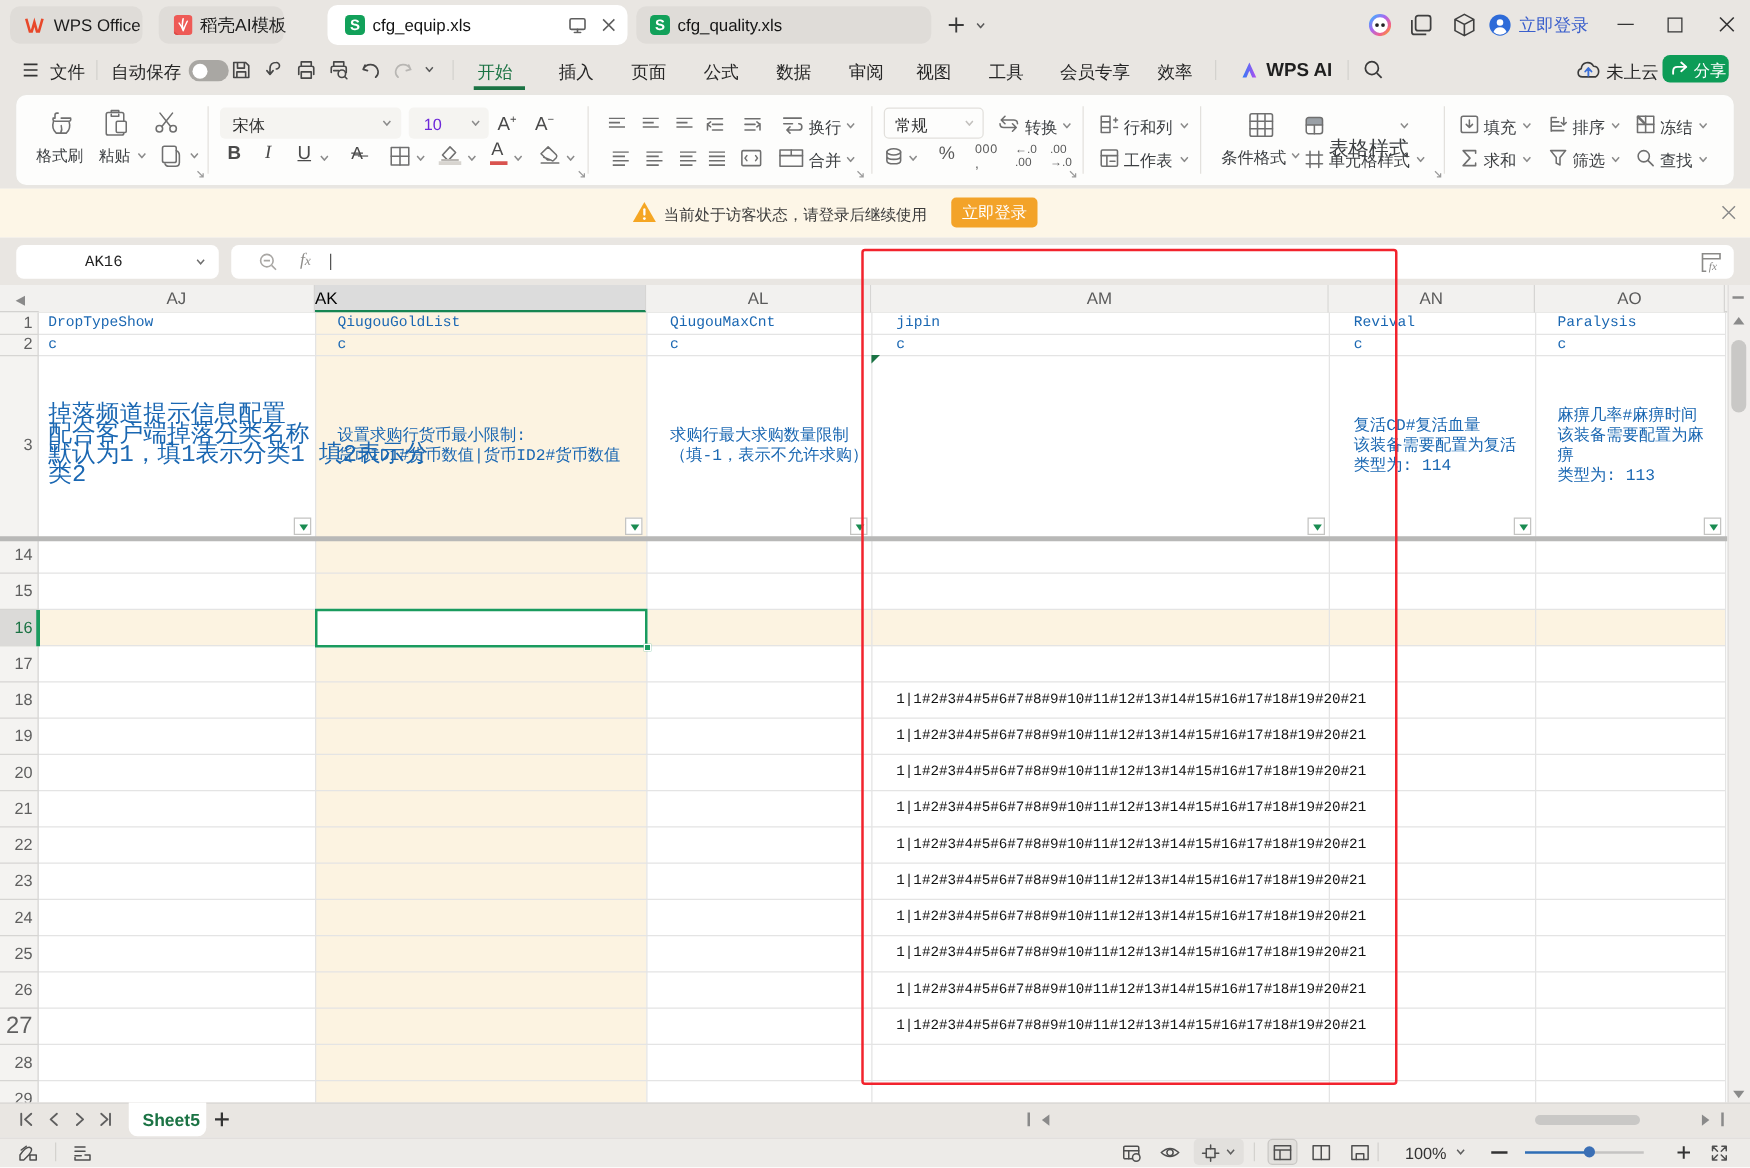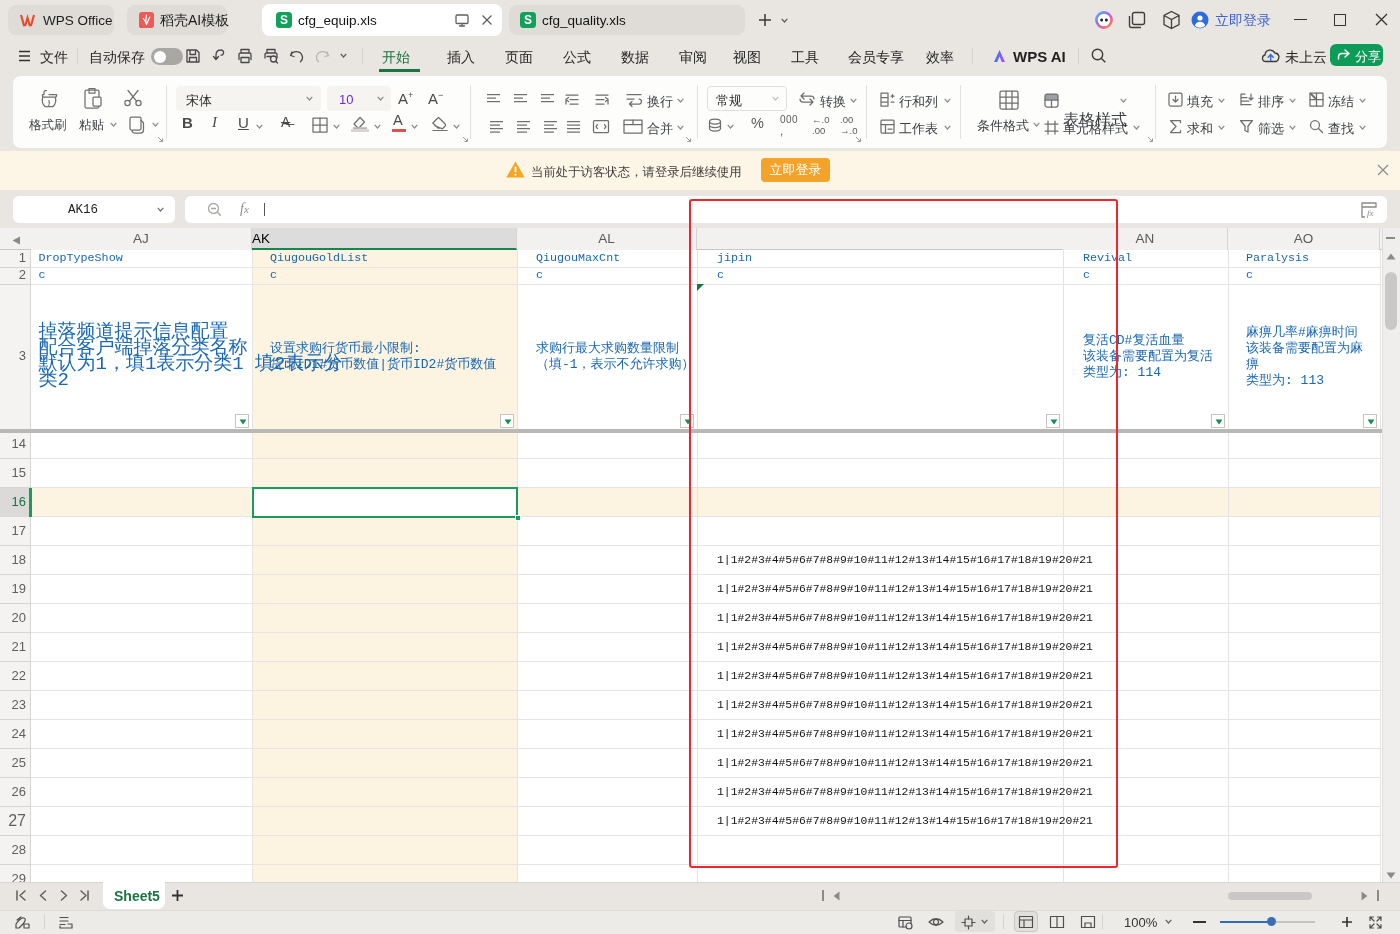--- a/index.html
+++ b/index.html
@@ -443,20 +443,21 @@
 <text x="7" y="15" font-size="9" font-style="italic" fill="#8b8a88" font-family="Liberation Serif">fx</text>
     </svg>
 <div class="ab" style="left:0;top:228px;width:1382px;height:654px;background:#fff"></div>
 <div class="ab" style="left:0;top:228px;width:1382px;height:22px;background:#f2f1ef;border-bottom:1px solid #c9c8c6"></div>
 <svg class="ab" style="left:12px;top:236px" width="9" height="9" viewBox="0 0 9 9">
       <path d="M8 0.5 L8 8.5 L0.5 4.5 Z" fill="#8a8a8a"></path>
     </svg>
 <div class="ab" style="left:31px;top:228px;width:221px;height:22px;background:#f2f1ef;border-right:1px solid #d6d5d3;font-size:13.5px;color:#5a5a5a;text-align:center;line-height:22px">AJ</div>
 <div class="ab" style="left:252px;top:228px;width:265px;height:22px;background:#dcdcdc;border-bottom:2px solid #168552;border-right:1px solid #d6d5d3;font-size:13.5px;color:#000000;text-align:left;line-height:22px">AK</div>
 <div class="ab" style="left:517px;top:228px;width:180px;height:22px;background:#f2f1ef;border-right:1px solid #d6d5d3;font-size:13.5px;color:#5a5a5a;text-align:center;line-height:22px">AL</div>
+<div class="ab" style="left:697px;top:228px;width:366px;height:22px;background:#f2f1ef;border-right:1px solid #d6d5d3;font-size:13.5px;color:#5a5a5a;text-align:center;line-height:22px">AM</div>
 <div class="ab" style="left:1063px;top:228px;width:165px;height:22px;background:#f2f1ef;border-right:1px solid #d6d5d3;font-size:13.5px;color:#5a5a5a;text-align:center;line-height:22px">AN</div>
 <div class="ab" style="left:1228px;top:228px;width:152px;height:22px;background:#f2f1ef;border-right:1px solid #d6d5d3;font-size:13.5px;color:#5a5a5a;text-align:center;line-height:22px">AO</div>
 <div class="ab" style="left:0;top:250px;width:31px;height:632px;background:#f4f3f1;border-right:1px solid #d6d5d3"></div>
 <div class="ab" style="left:252px;top:250px;width:265px;height:632px;background:#fcf3e1"></div>
 <div class="ab" style="left:31px;top:488px;width:1349px;height:29px;background:#fcf3e1"></div>
 <div class="ab" style="left:252px;top:250px;width:1px;height:632px;background:#e4e4e4"></div>
 <div class="ab" style="left:517px;top:250px;width:1px;height:632px;background:#e4e4e4"></div>
 <div class="ab" style="left:697px;top:250px;width:1px;height:632px;background:#e4e4e4"></div>
 <div class="ab" style="left:1063px;top:250px;width:1px;height:632px;background:#e4e4e4"></div>
 <div class="ab" style="left:1228px;top:250px;width:1px;height:632px;background:#e4e4e4"></div>
@@ -504,21 +505,21 @@
 <div class="ab" style="left:0;top:523px;width:26px;height:16px;font-size:13px;color:#5f5f5f;text-align:right;font-weight:400;line-height:16px">17</div>
 <div class="ab" style="left:0;top:552px;width:26px;height:16px;font-size:13px;color:#5f5f5f;text-align:right;font-weight:400;line-height:16px">18</div>
 <div class="ab" style="left:0;top:581px;width:26px;height:16px;font-size:13px;color:#5f5f5f;text-align:right;font-weight:400;line-height:16px">19</div>
 <div class="ab" style="left:0;top:610px;width:26px;height:16px;font-size:13px;color:#5f5f5f;text-align:right;font-weight:400;line-height:16px">20</div>
 <div class="ab" style="left:0;top:639px;width:26px;height:16px;font-size:13px;color:#5f5f5f;text-align:right;font-weight:400;line-height:16px">21</div>
 <div class="ab" style="left:0;top:668px;width:26px;height:16px;font-size:13px;color:#5f5f5f;text-align:right;font-weight:400;line-height:16px">22</div>
 <div class="ab" style="left:0;top:697px;width:26px;height:16px;font-size:13px;color:#5f5f5f;text-align:right;font-weight:400;line-height:16px">23</div>
 <div class="ab" style="left:0;top:726px;width:26px;height:16px;font-size:13px;color:#5f5f5f;text-align:right;font-weight:400;line-height:16px">24</div>
 <div class="ab" style="left:0;top:755px;width:26px;height:16px;font-size:13px;color:#5f5f5f;text-align:right;font-weight:400;line-height:16px">25</div>
 <div class="ab" style="left:0;top:784px;width:26px;height:16px;font-size:13px;color:#5f5f5f;text-align:right;font-weight:400;line-height:16px">26</div>
-<div class="ab" style="left:0;top:813px;width:26px;height:16px;font-size:16px;color:#5f5f5f;text-align:right;font-weight:400;line-height:16px">27</div>
+<div class="ab" style="left:0;top:813px;width:26px;height:16px;font-size:19px;color:#5f5f5f;text-align:right;font-weight:400;line-height:16px">27</div>
 <div class="ab" style="left:0;top:842px;width:26px;height:16px;font-size:13px;color:#5f5f5f;text-align:right;font-weight:400;line-height:16px">28</div>
 <div class="ab" style="left:0;top:871px;width:26px;height:16px;font-size:13px;color:#5f5f5f;text-align:right;font-weight:400;line-height:16px">29</div>
 <div class="ab" style="left:0;top:488px;width:31px;height:29px;background:#dbdad8"></div>
 <div class="ab" style="left:29px;top:488px;width:2.5px;height:29px;background:#1a9b5e"></div>
 <div class="ab" style="left:0;top:494px;width:26px;height:16px;font-size:13px;color:#1b7344;text-align:right;font-weight:400;line-height:16px">16</div>
 <div class="ab mono" style="left:38.5px;top:251px;font-size:11.7px;color:#1a67b2;line-height:15px">DropTypeShow</div>
 <div class="ab mono" style="left:38.5px;top:268px;font-size:11.7px;color:#1a67b2;line-height:15px">c</div>
 <div class="ab mono" style="left:270px;top:251px;font-size:11.7px;color:#1a67b2;line-height:15px">QiugouGoldList</div>
 <div class="ab mono" style="left:270px;top:268px;font-size:11.7px;color:#1a67b2;line-height:15px">c</div>
 <div class="ab mono" style="left:536px;top:251px;font-size:11.7px;color:#1a67b2;line-height:15px">QiugouMaxCnt</div>

